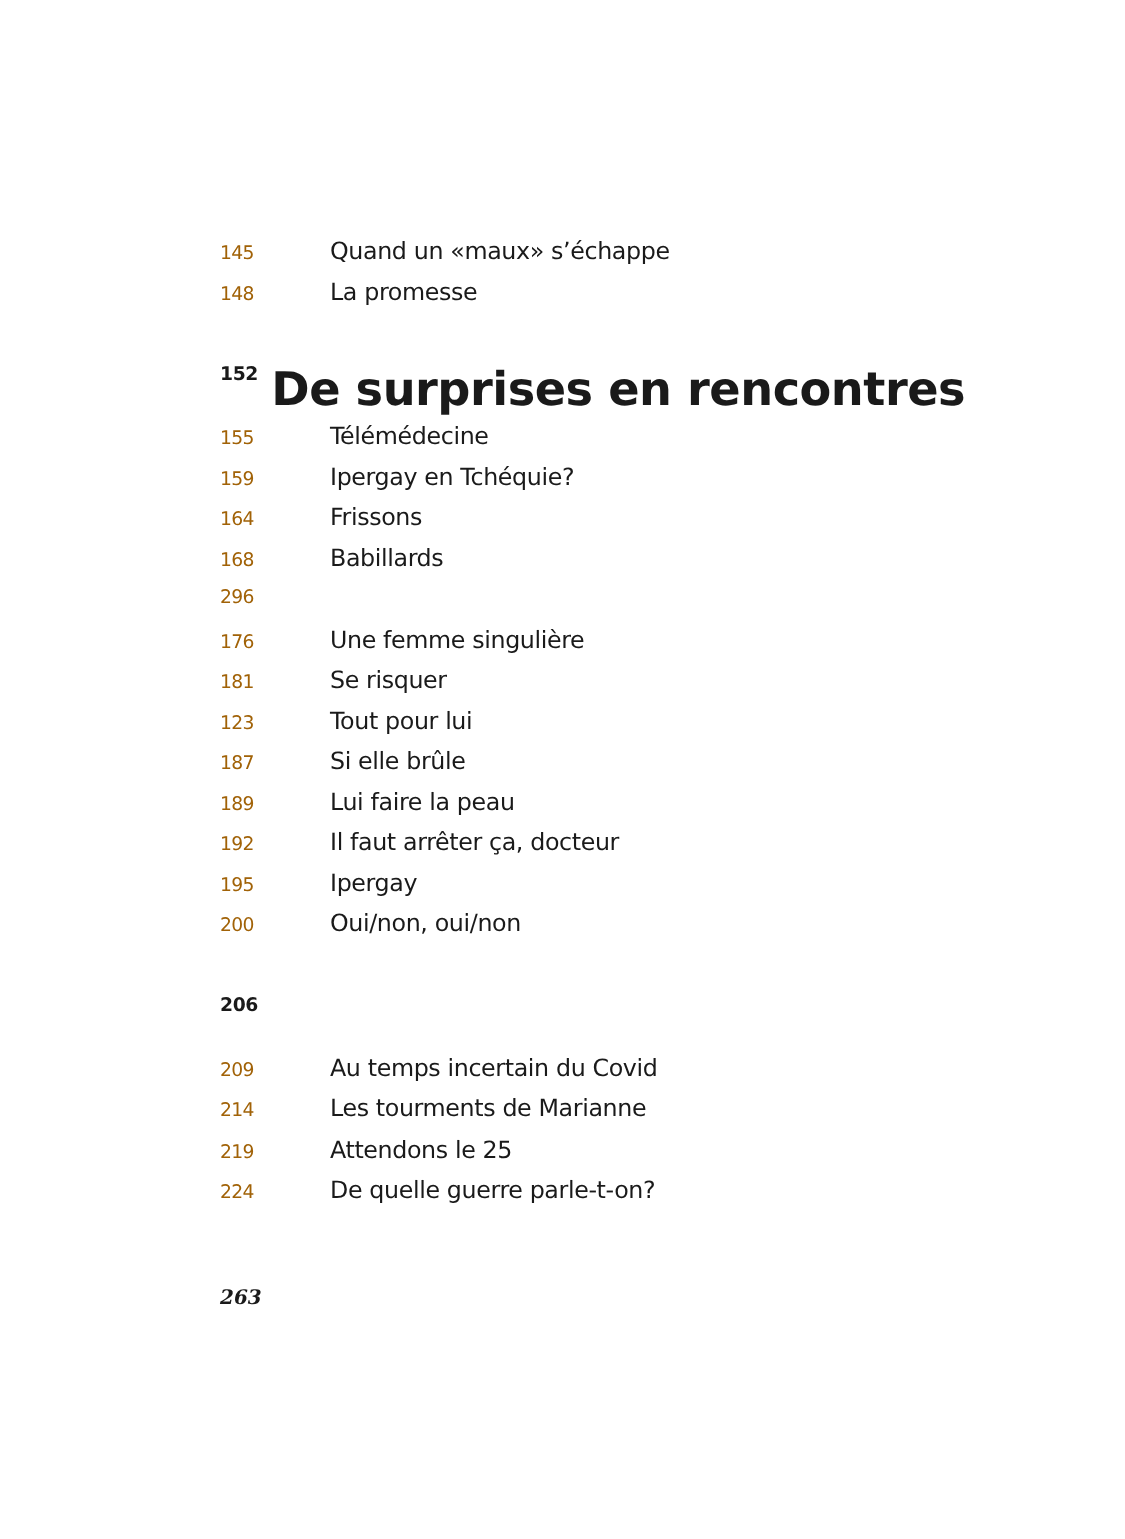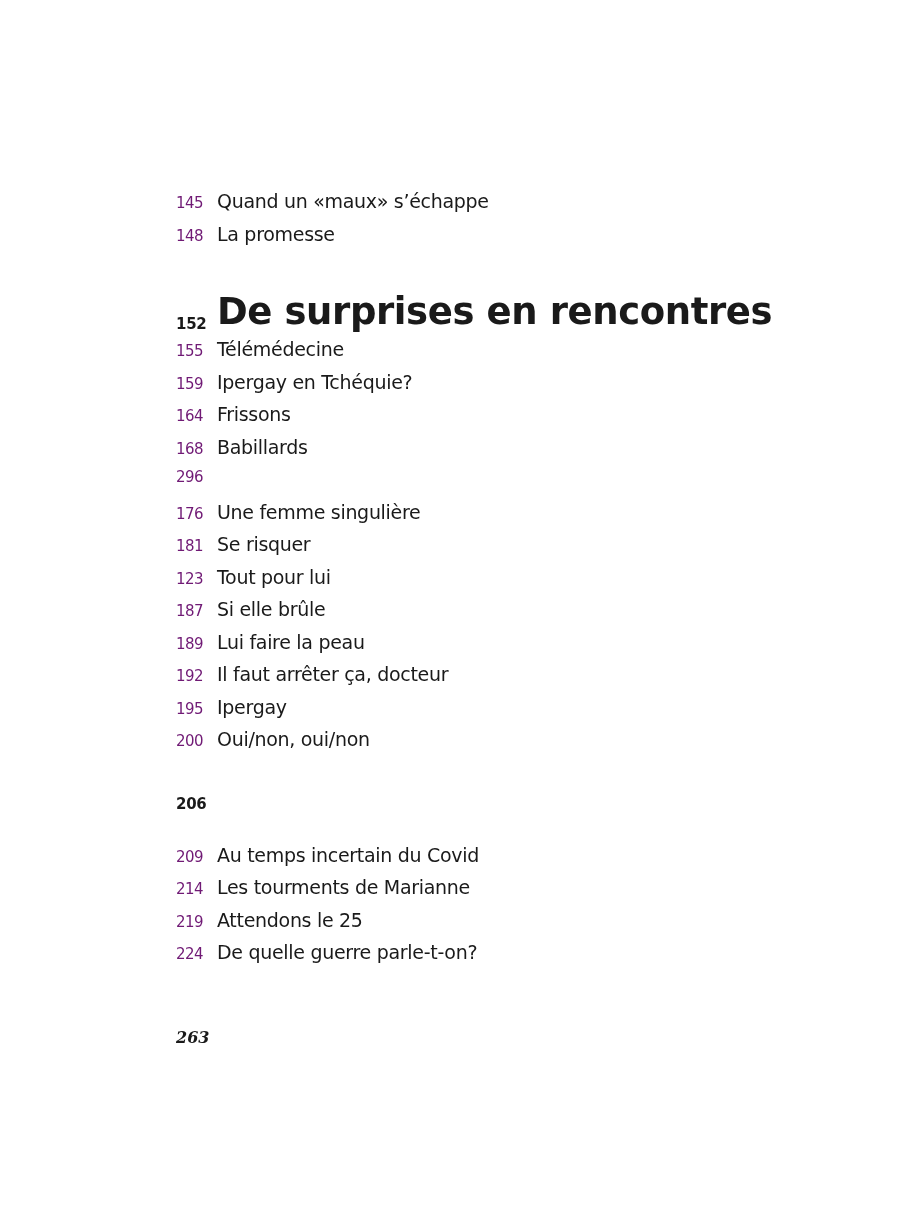--- a/index.html
+++ b/index.html
@@ -7,28 +7,28 @@
       width: 900px; height: 1231px; background: #ffffff;
       position: relative; overflow: hidden;
       font-family: "DejaVu Sans", sans-serif; color: #1a1a1a;
     }
     .toc { position: absolute; left: 0; top: 0; width: 900px; }
     .entry {
       position: absolute; left: 176px; height: 30px;
       display: flex; align-items: baseline; white-space: nowrap;
     }
     .entry .num {
-      width: 41px; font-size: 15px; color: #701a75;
+      width: 41px; font-size: 15px; color: #a16207;
       letter-spacing: -0.5px;
     }
     .entry .title {
-      font-size: 19px; color: #1a1a1a; letter-spacing: -0.3px;
+      font-size: 19px; color: #1a1a1a; letter-spacing: -0.3px; margin-left: 47px;
     }
     .section {
-      position: absolute; left: 176px; display: flex; align-items: flex-end;
+      position: absolute; left: 176px; display: flex; align-items: flex-start;
       white-space: nowrap;
     }
     .section .num {
       width: 41px; font-size: 15px; font-weight: bold; color: #1a1a1a;
       letter-spacing: -0.3px;
     }
     .section .title {
       font-size: 37px; font-weight: bold; color: #1a1a1a; letter-spacing: -0.4px;
     }
     .folio {

